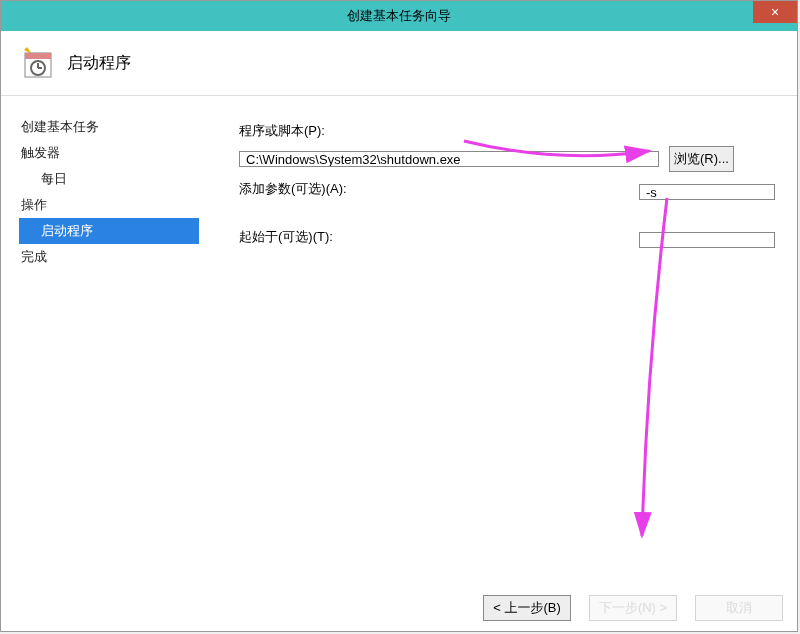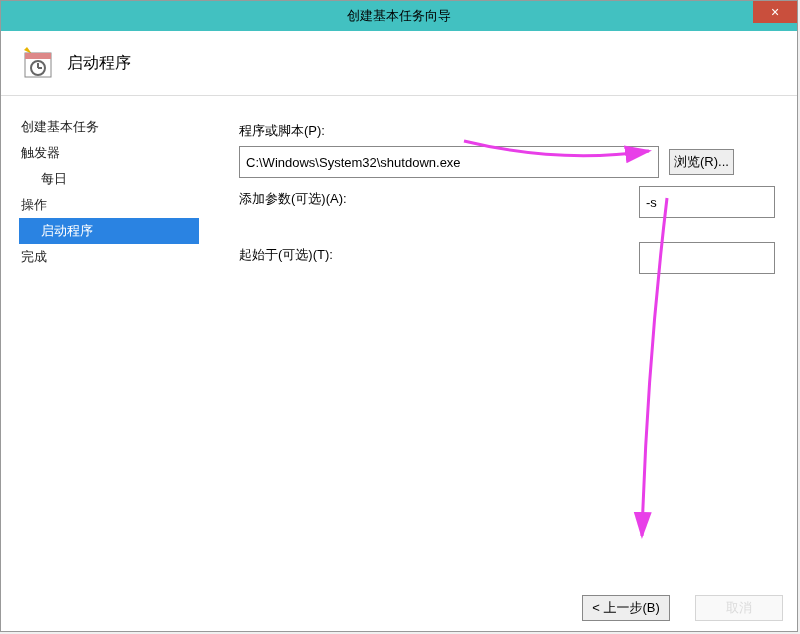--- a/index.html
+++ b/index.html
@@ -96,21 +96,21 @@
       font-size: 13px;
       margin-bottom: 6px;
     }
     .row-inline {
       display: flex;
       align-items: center;
       gap: 10px;
     }
     .input-text {
       border: 1px solid #888;
-      height: 32px;
+      height: 16px;
       padding: 2px 6px;
       font-size: 13px;
       font-family: inherit;
       background: #fff;
     }
     .input-script {
       width: 420px;
     }
     .input-small {
       width: 136px;
@@ -129,21 +129,21 @@
       justify-content: space-between;
       margin-bottom: 10px;
       width: 536px;
       margin-top: 24px;
     }
     .footer {
       position: absolute;
       bottom: 10px;
       right: 14px;
       display: flex;
-      gap: 25px;
+      gap: 18px;
     }
     .footer .btn {
       width: 88px;
       opacity: 1;
     }
     .footer .btn.faded {
       opacity: 0.35;
       color: #999;
     }
     .annotation-arrow {
@@ -220,15 +220,16 @@
             <path d="M0,0 L0,6 L9,3 z" fill="#e83fe8"></path>
           </marker>
         </defs>
         <path d="M40,2 Q20,170 15,340" stroke="#e83fe8" stroke-width="3" fill="none" marker-end="url(#ah2)"></path>
       </svg>
     </div>
   </div>
 
   <div class="footer">
     <button class="btn">&lt; 上一步(B)</button>
+    <button class="btn faded">下一步(N) &gt;</button>
     <button class="btn faded">取消</button>
   </div>
 </div>
 
 </body></html>

